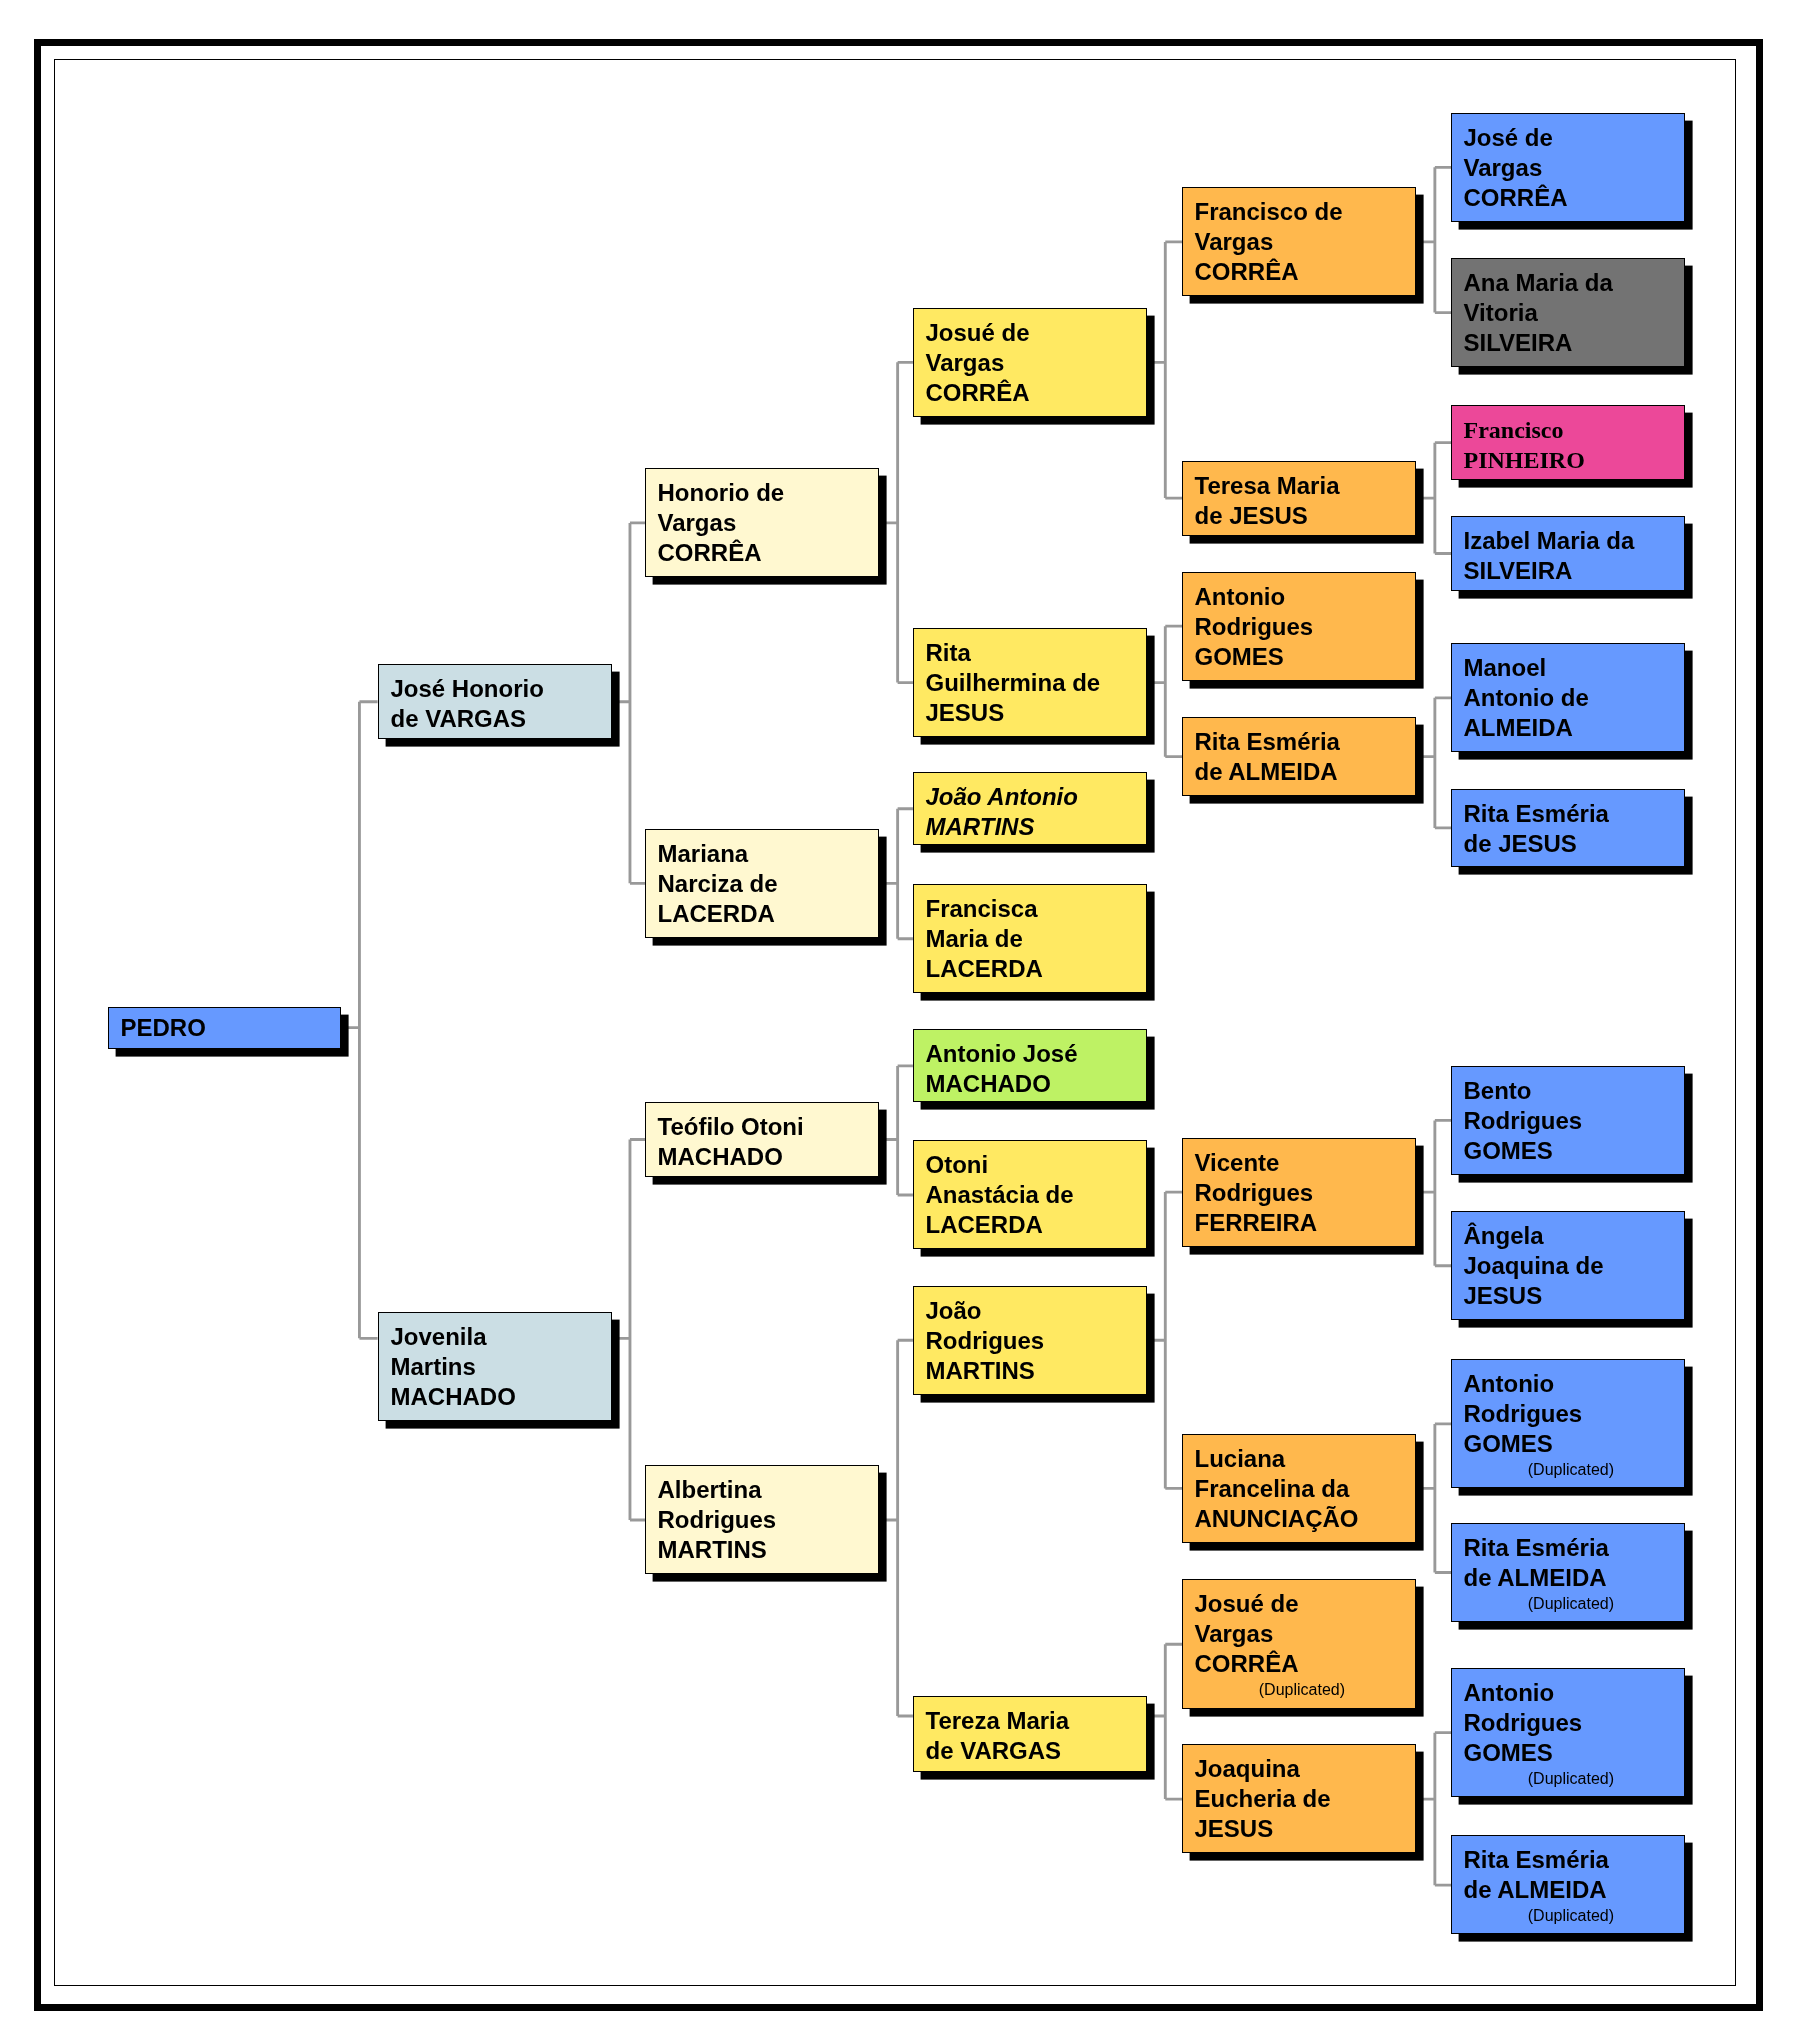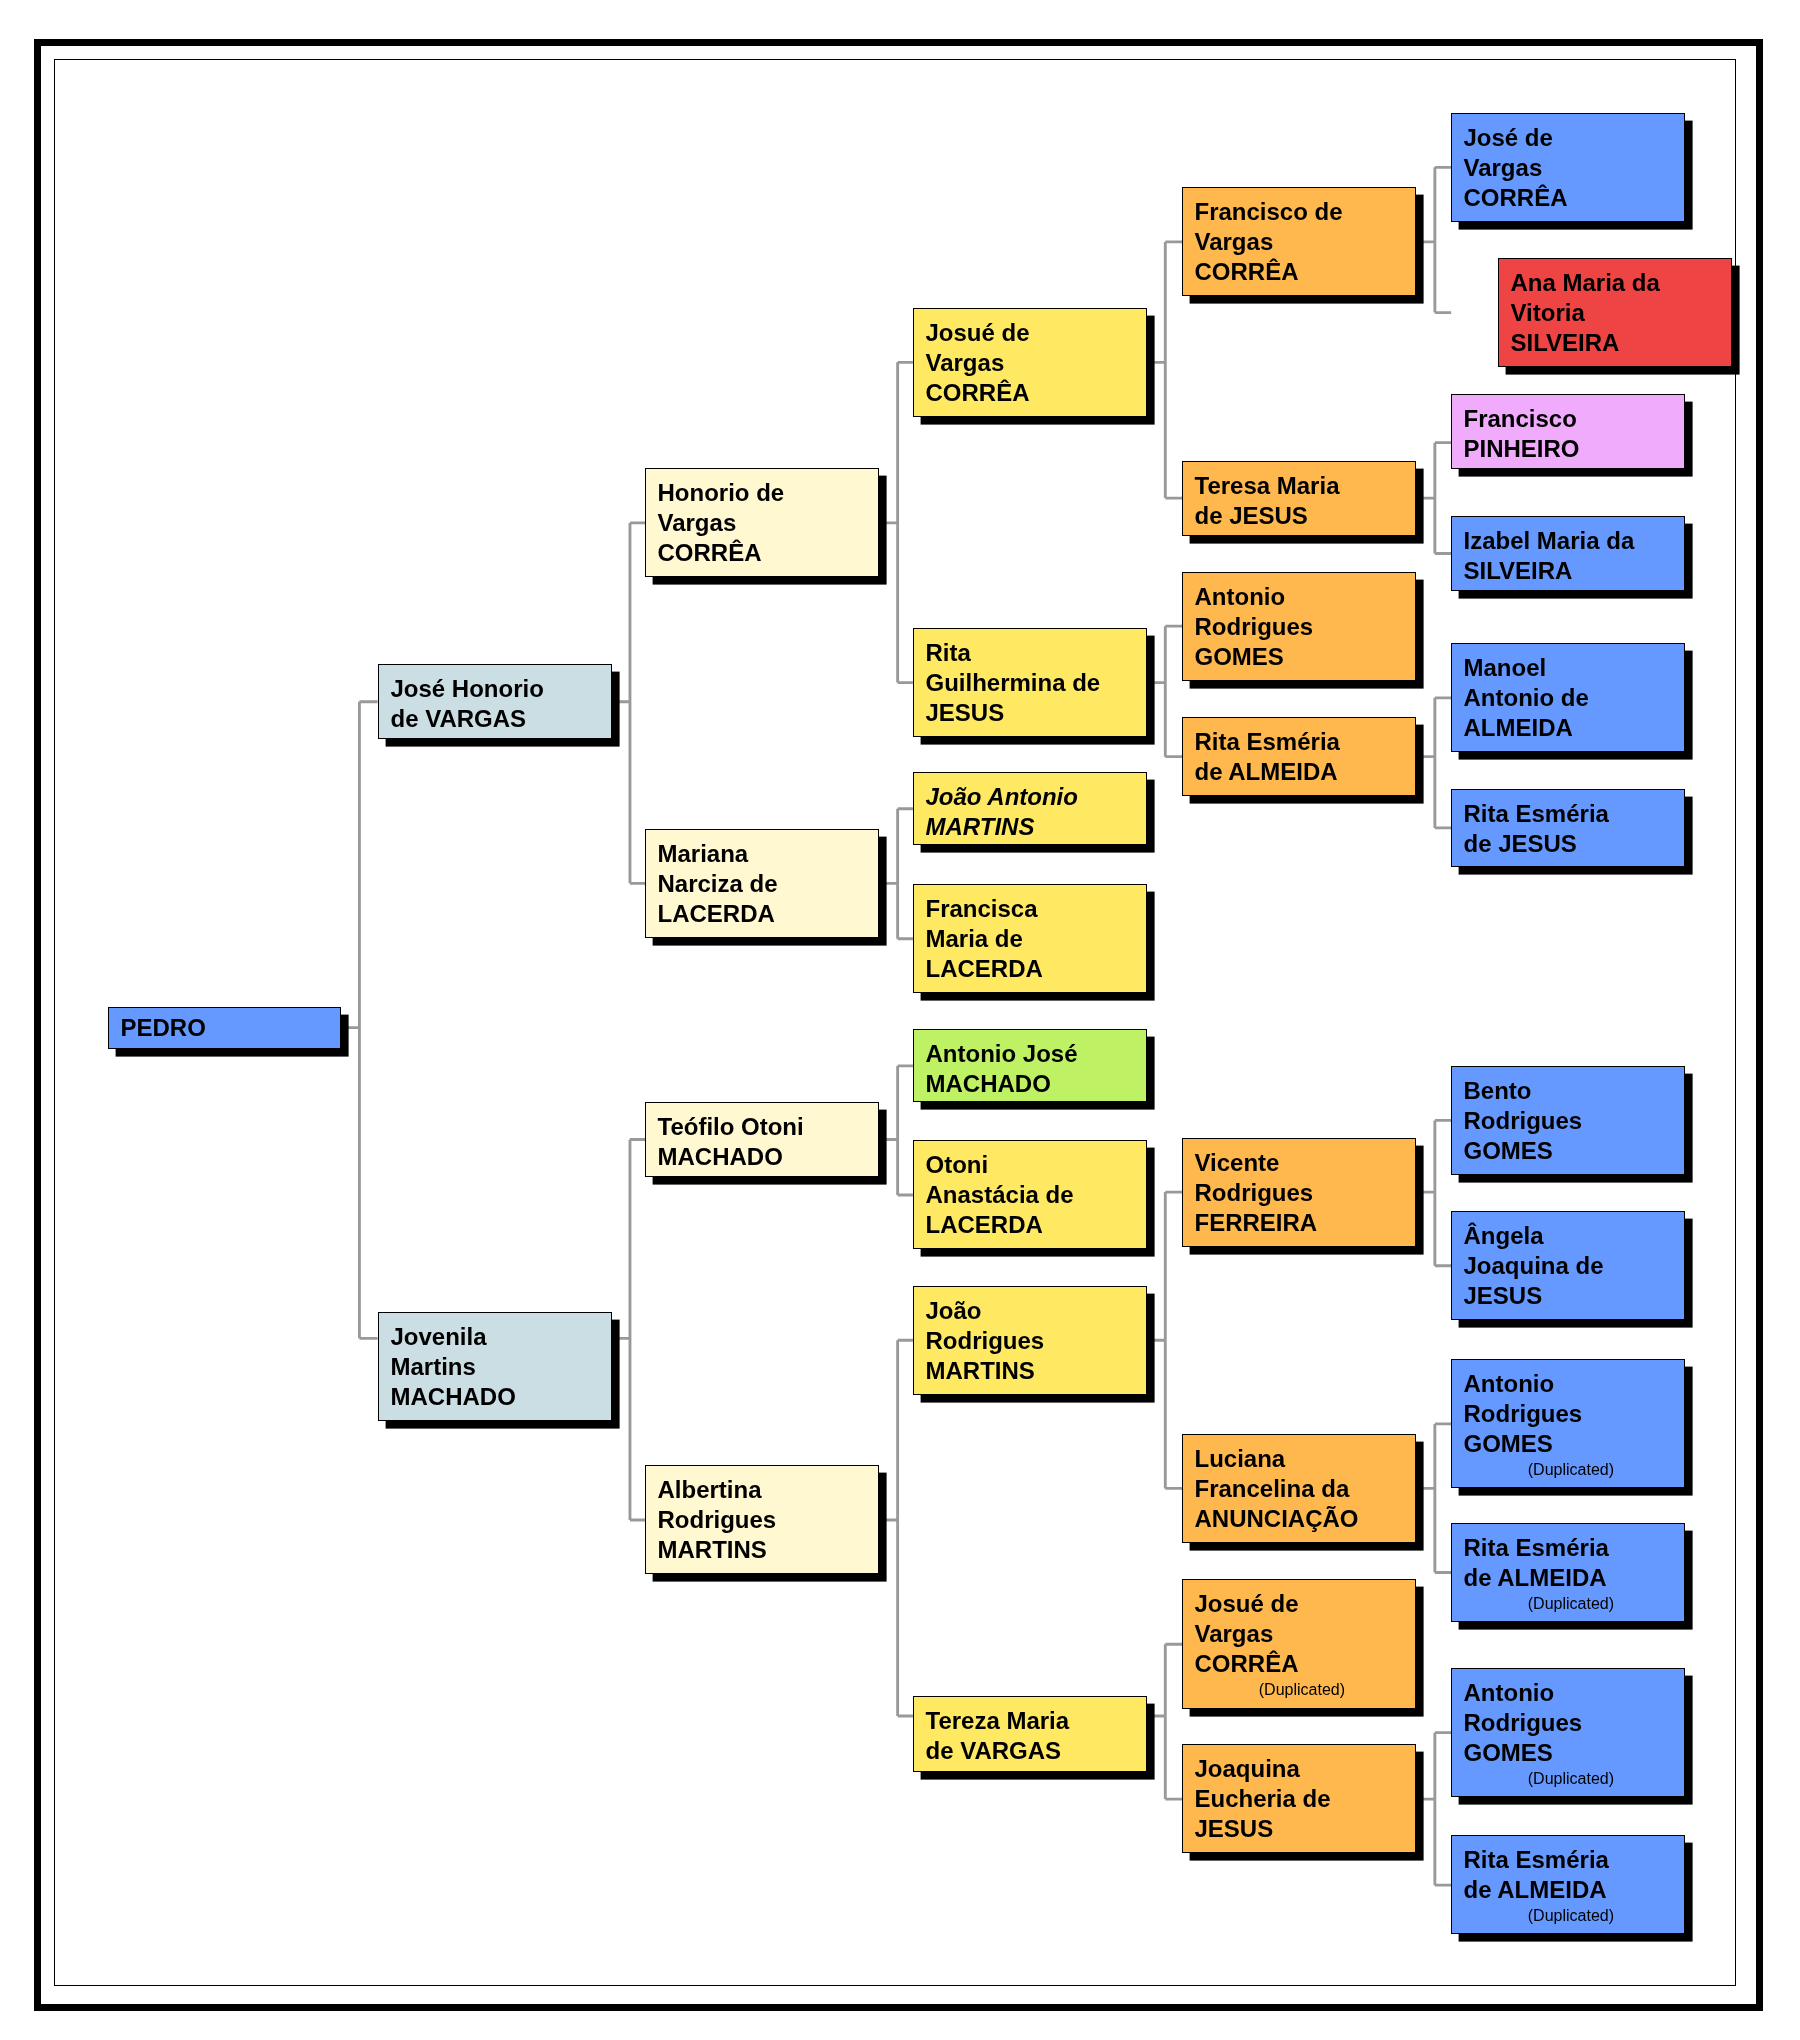--- a/index.html
+++ b/index.html
@@ -155,26 +155,26 @@
       <div class="person-box" style="left: 1182px; top: 1744px; width: 234px; height: 109px; background: rgb(255, 184, 77);">
         <div class="person-line">Joaquina</div>
         <div class="person-line">Eucheria de</div>
         <div class="person-line">JESUS</div>
       </div>
       <div class="person-box" style="left: 1451px; top: 113px; width: 234px; height: 109px; background: rgb(102, 153, 255);">
         <div class="person-line">José de</div>
         <div class="person-line">Vargas</div>
         <div class="person-line">CORRÊA</div>
       </div>
-      <div class="person-box" style="left: 1451px; top: 258px; width: 234px; height: 109px; background: #ef4444; margin-left: 47px;">
+      <div class="person-box" style="left: 1451px; top: 258px; width: 234px; height: 109px; background: #737373;">
         <div class="person-line">Ana Maria da</div>
         <div class="person-line">Vitoria</div>
         <div class="person-line">SILVEIRA</div>
       </div>
-      <div class="person-box" style="left: 1451px; top: 394px; width: 234px; height: 75px; background: #f0abfc;">
+      <div class="person-box" style="left: 1451px; top: 405px; width: 234px; height: 75px; background: #ec4899; font-family: Liberation Serif, serif;">
         <div class="person-line">Francisco</div>
         <div class="person-line">PINHEIRO</div>
       </div>
       <div class="person-box" style="left: 1451px; top: 516px; width: 234px; height: 75px; background: rgb(102, 153, 255);">
         <div class="person-line">Izabel Maria da</div>
         <div class="person-line">SILVEIRA</div>
       </div>
       <div class="person-box" style="left: 1451px; top: 643px; width: 234px; height: 109px; background: rgb(102, 153, 255);">
         <div class="person-line">Manoel</div>
         <div class="person-line">Antonio de</div>

